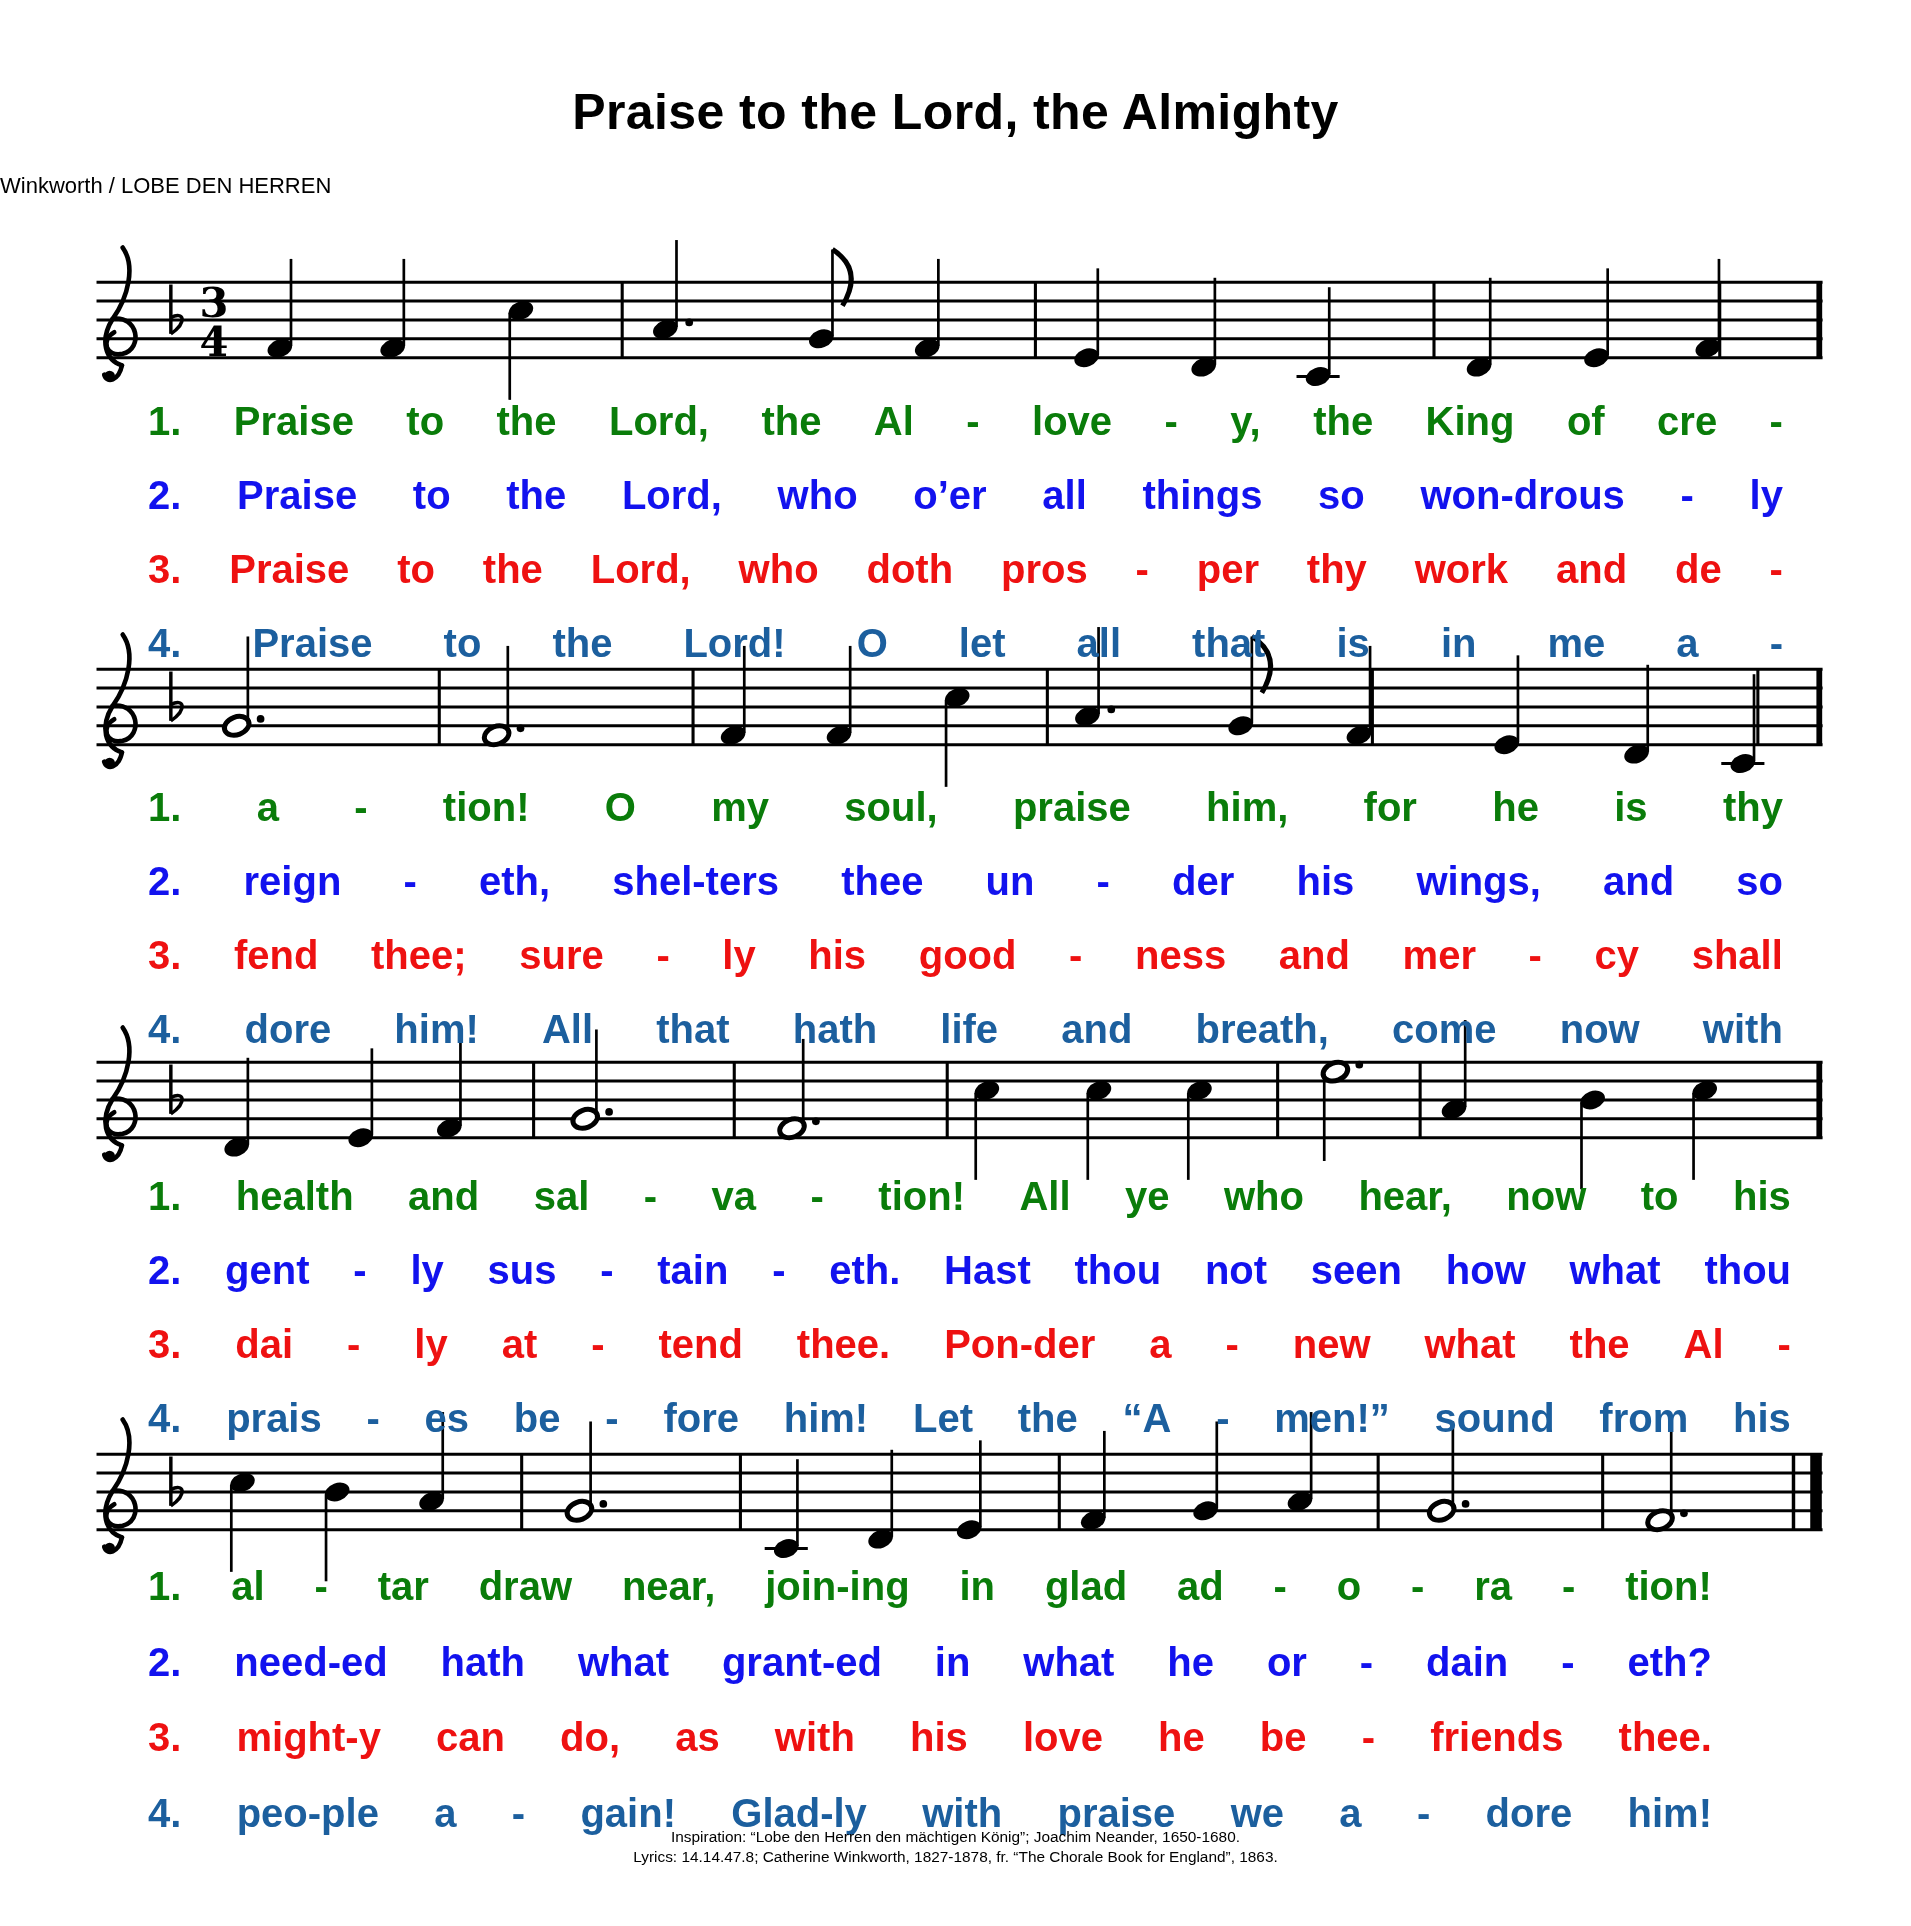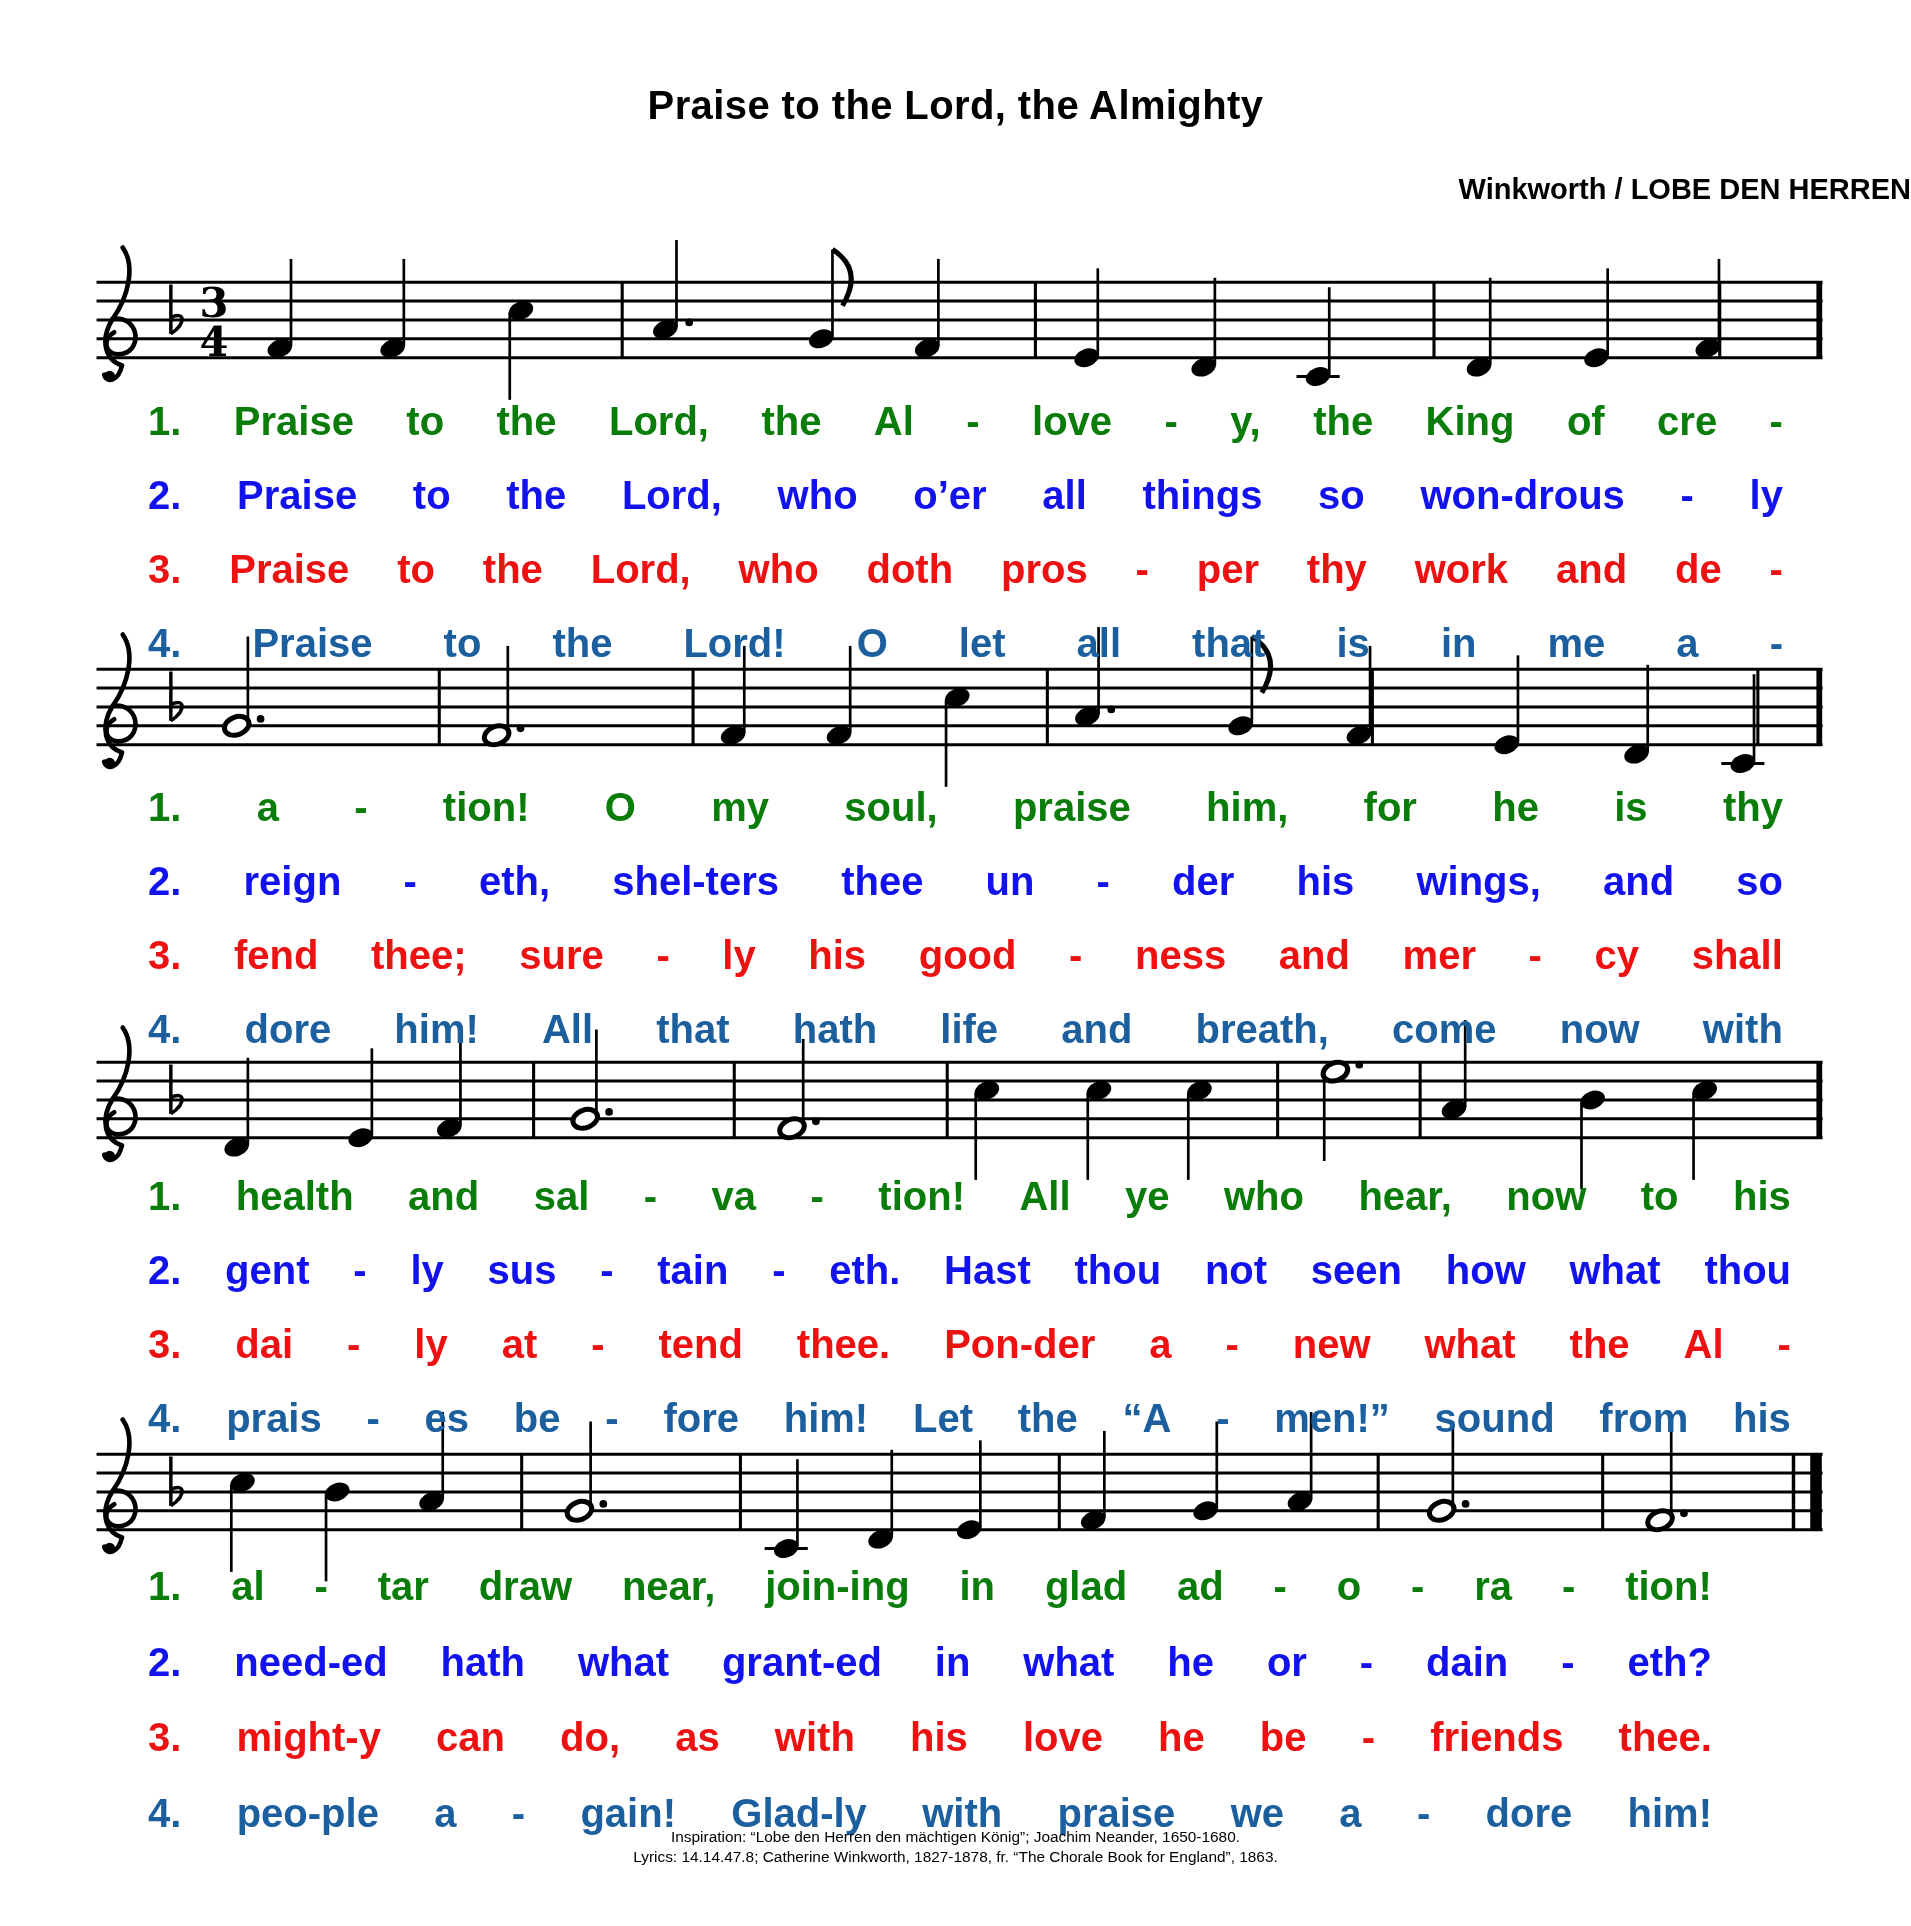--- a/index.html
+++ b/index.html
@@ -1,20 +1,20 @@
 <!DOCTYPE html>
 <html style="font-size:6.2px"><head>
 <meta charset="utf-8">
 <style>
   html,body{margin:0;padding:0;background:#ffffff;}
   body{width:1911px;height:2703px;position:relative;font-family:"Liberation Sans",sans-serif;overflow:hidden;}
   .page-title{position:absolute;top:83px;left:0;width:100%;text-align:center;
-    font-size:40px;font-weight:bold;color:#000;letter-spacing:0.4px;}
-  .page-subtitle{position:absolute;top:173px;left:0;width:100%;text-align:right;
-    font-size:29px;font-weight:bold;color:#000;}
+    font-size:50px;font-weight:bold;color:#000;letter-spacing:0.4px;}
+  .page-subtitle{position:absolute;top:173px;left:0;width:100%;text-align:left;
+    font-size:22px;font-weight:normal;color:#000;}
   #score svg{position:absolute;left:0;}
   .lyric-row{position:absolute;display:flex;justify-content:space-between;align-items:baseline;
     font-size:40px;font-weight:bold;white-space:nowrap;line-height:1;}
   .lyric-row span{display:inline-block;}
   .footer{position:absolute;top:1827px;left:0;width:100%;text-align:center;
     font-size:15.4px;font-weight:400;color:#000;line-height:20.4px;}
 </style>
 </head>
 <body>
 

